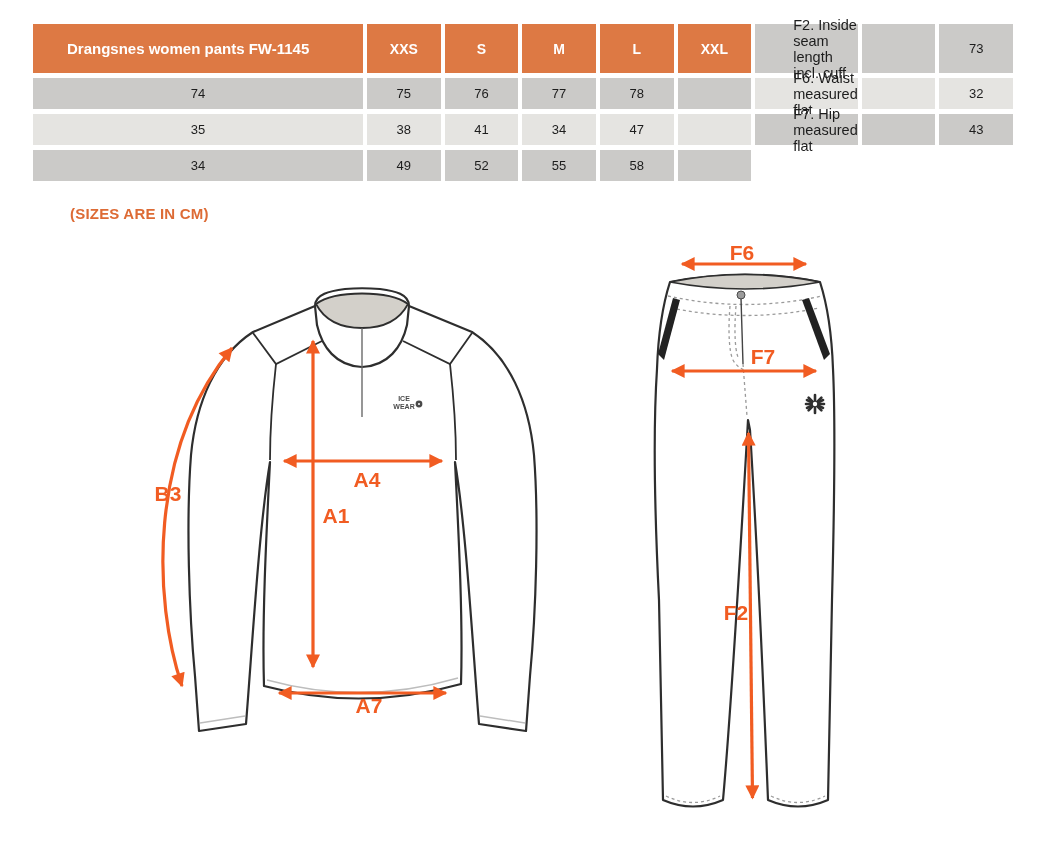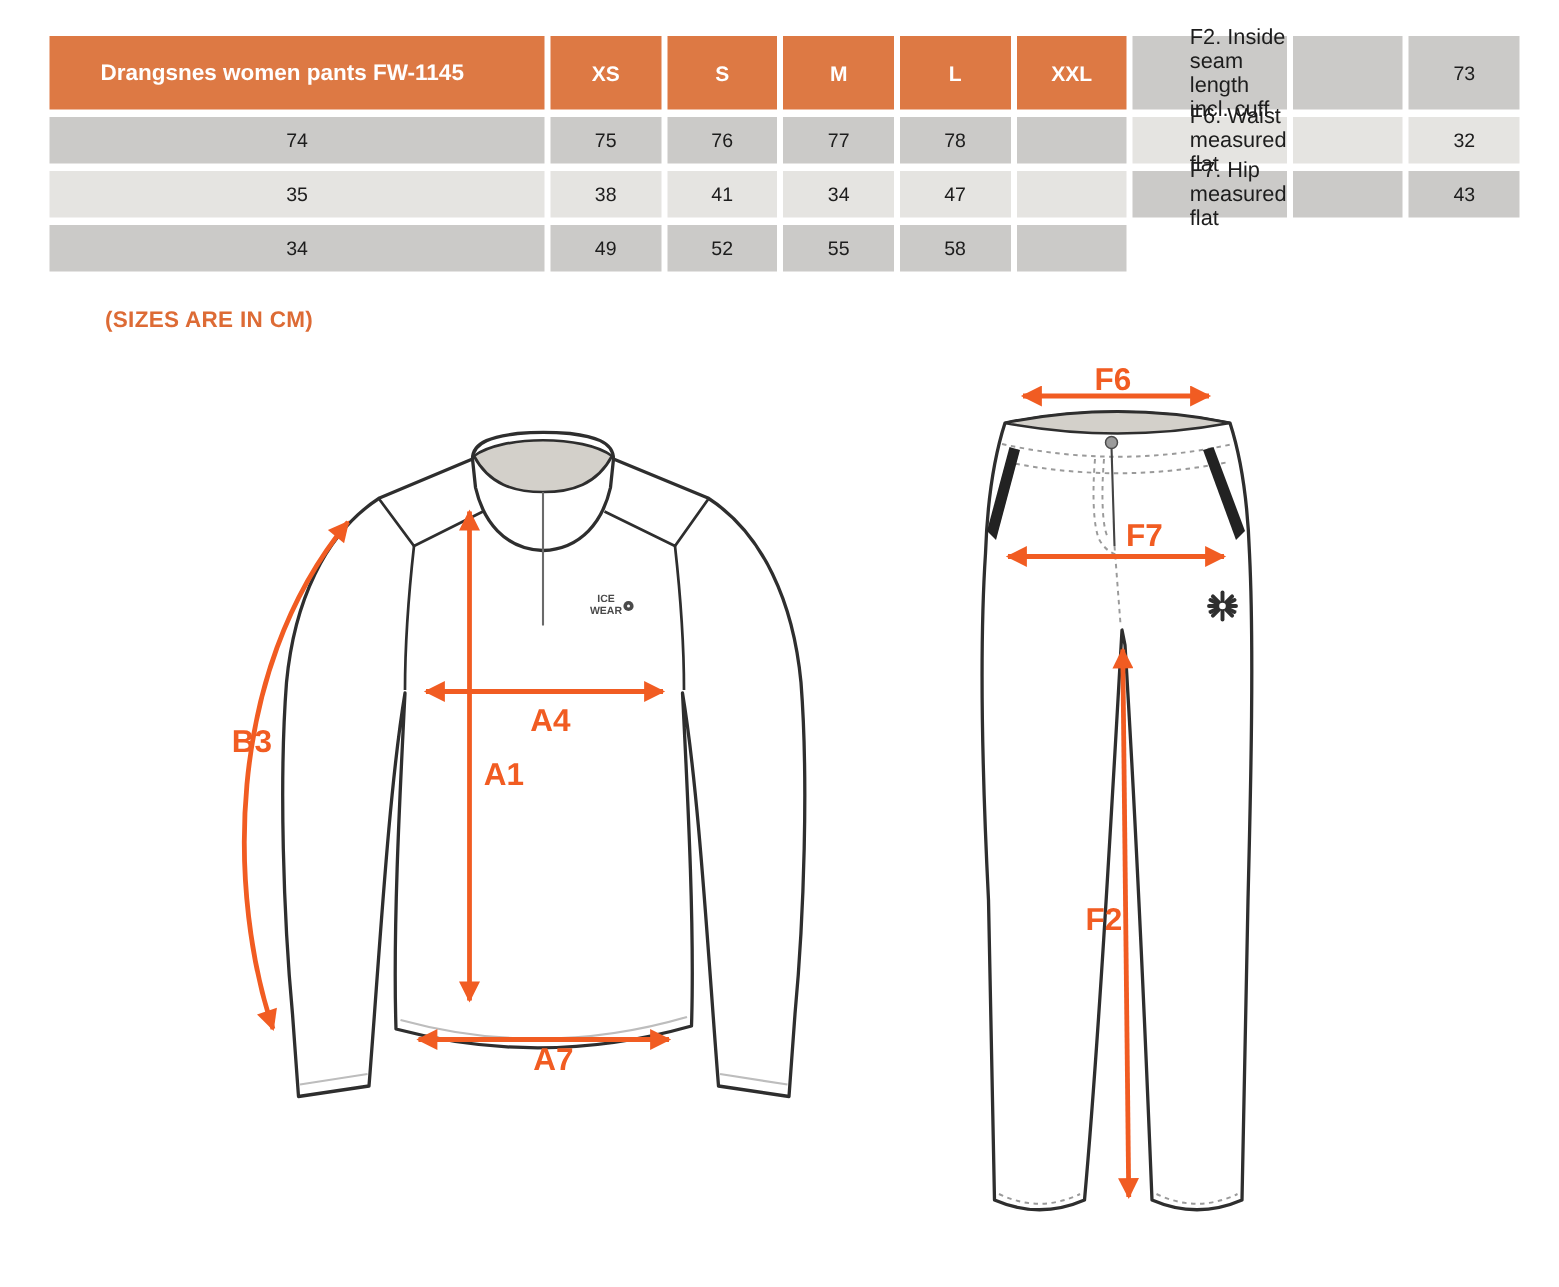--- a/index.html
+++ b/index.html
@@ -31,21 +31,21 @@
   .meas-label{fill:#F15C22;font-family:"Liberation Sans",sans-serif;font-weight:bold;font-size:21px;text-anchor:middle;}
   .logo-text{fill:#4a4a4a;font-family:"Liberation Sans",sans-serif;font-weight:bold;text-anchor:middle;}
 </style>
 </head>
 <body>
 
 <div class="page">
 
   <div class="size-table">
     <div class="cell th th-title">Drangsnes women pants FW-1145</div>
-    <div class="cell th">XS</div>
+    <div class="cell th">XXS</div>
     <div class="cell th">S</div>
     <div class="cell th">M</div>
     <div class="cell th">L</div>
     <div class="cell th">XXL</div>
 
     <div class="cell row-dark td-label">F2. Inside seam length incl. cuff</div>
     <div class="cell row-dark td-val"></div>
     <div class="cell row-dark td-val">73</div>
     <div class="cell row-dark td-val">74</div>
     <div class="cell row-dark td-val">75</div>

